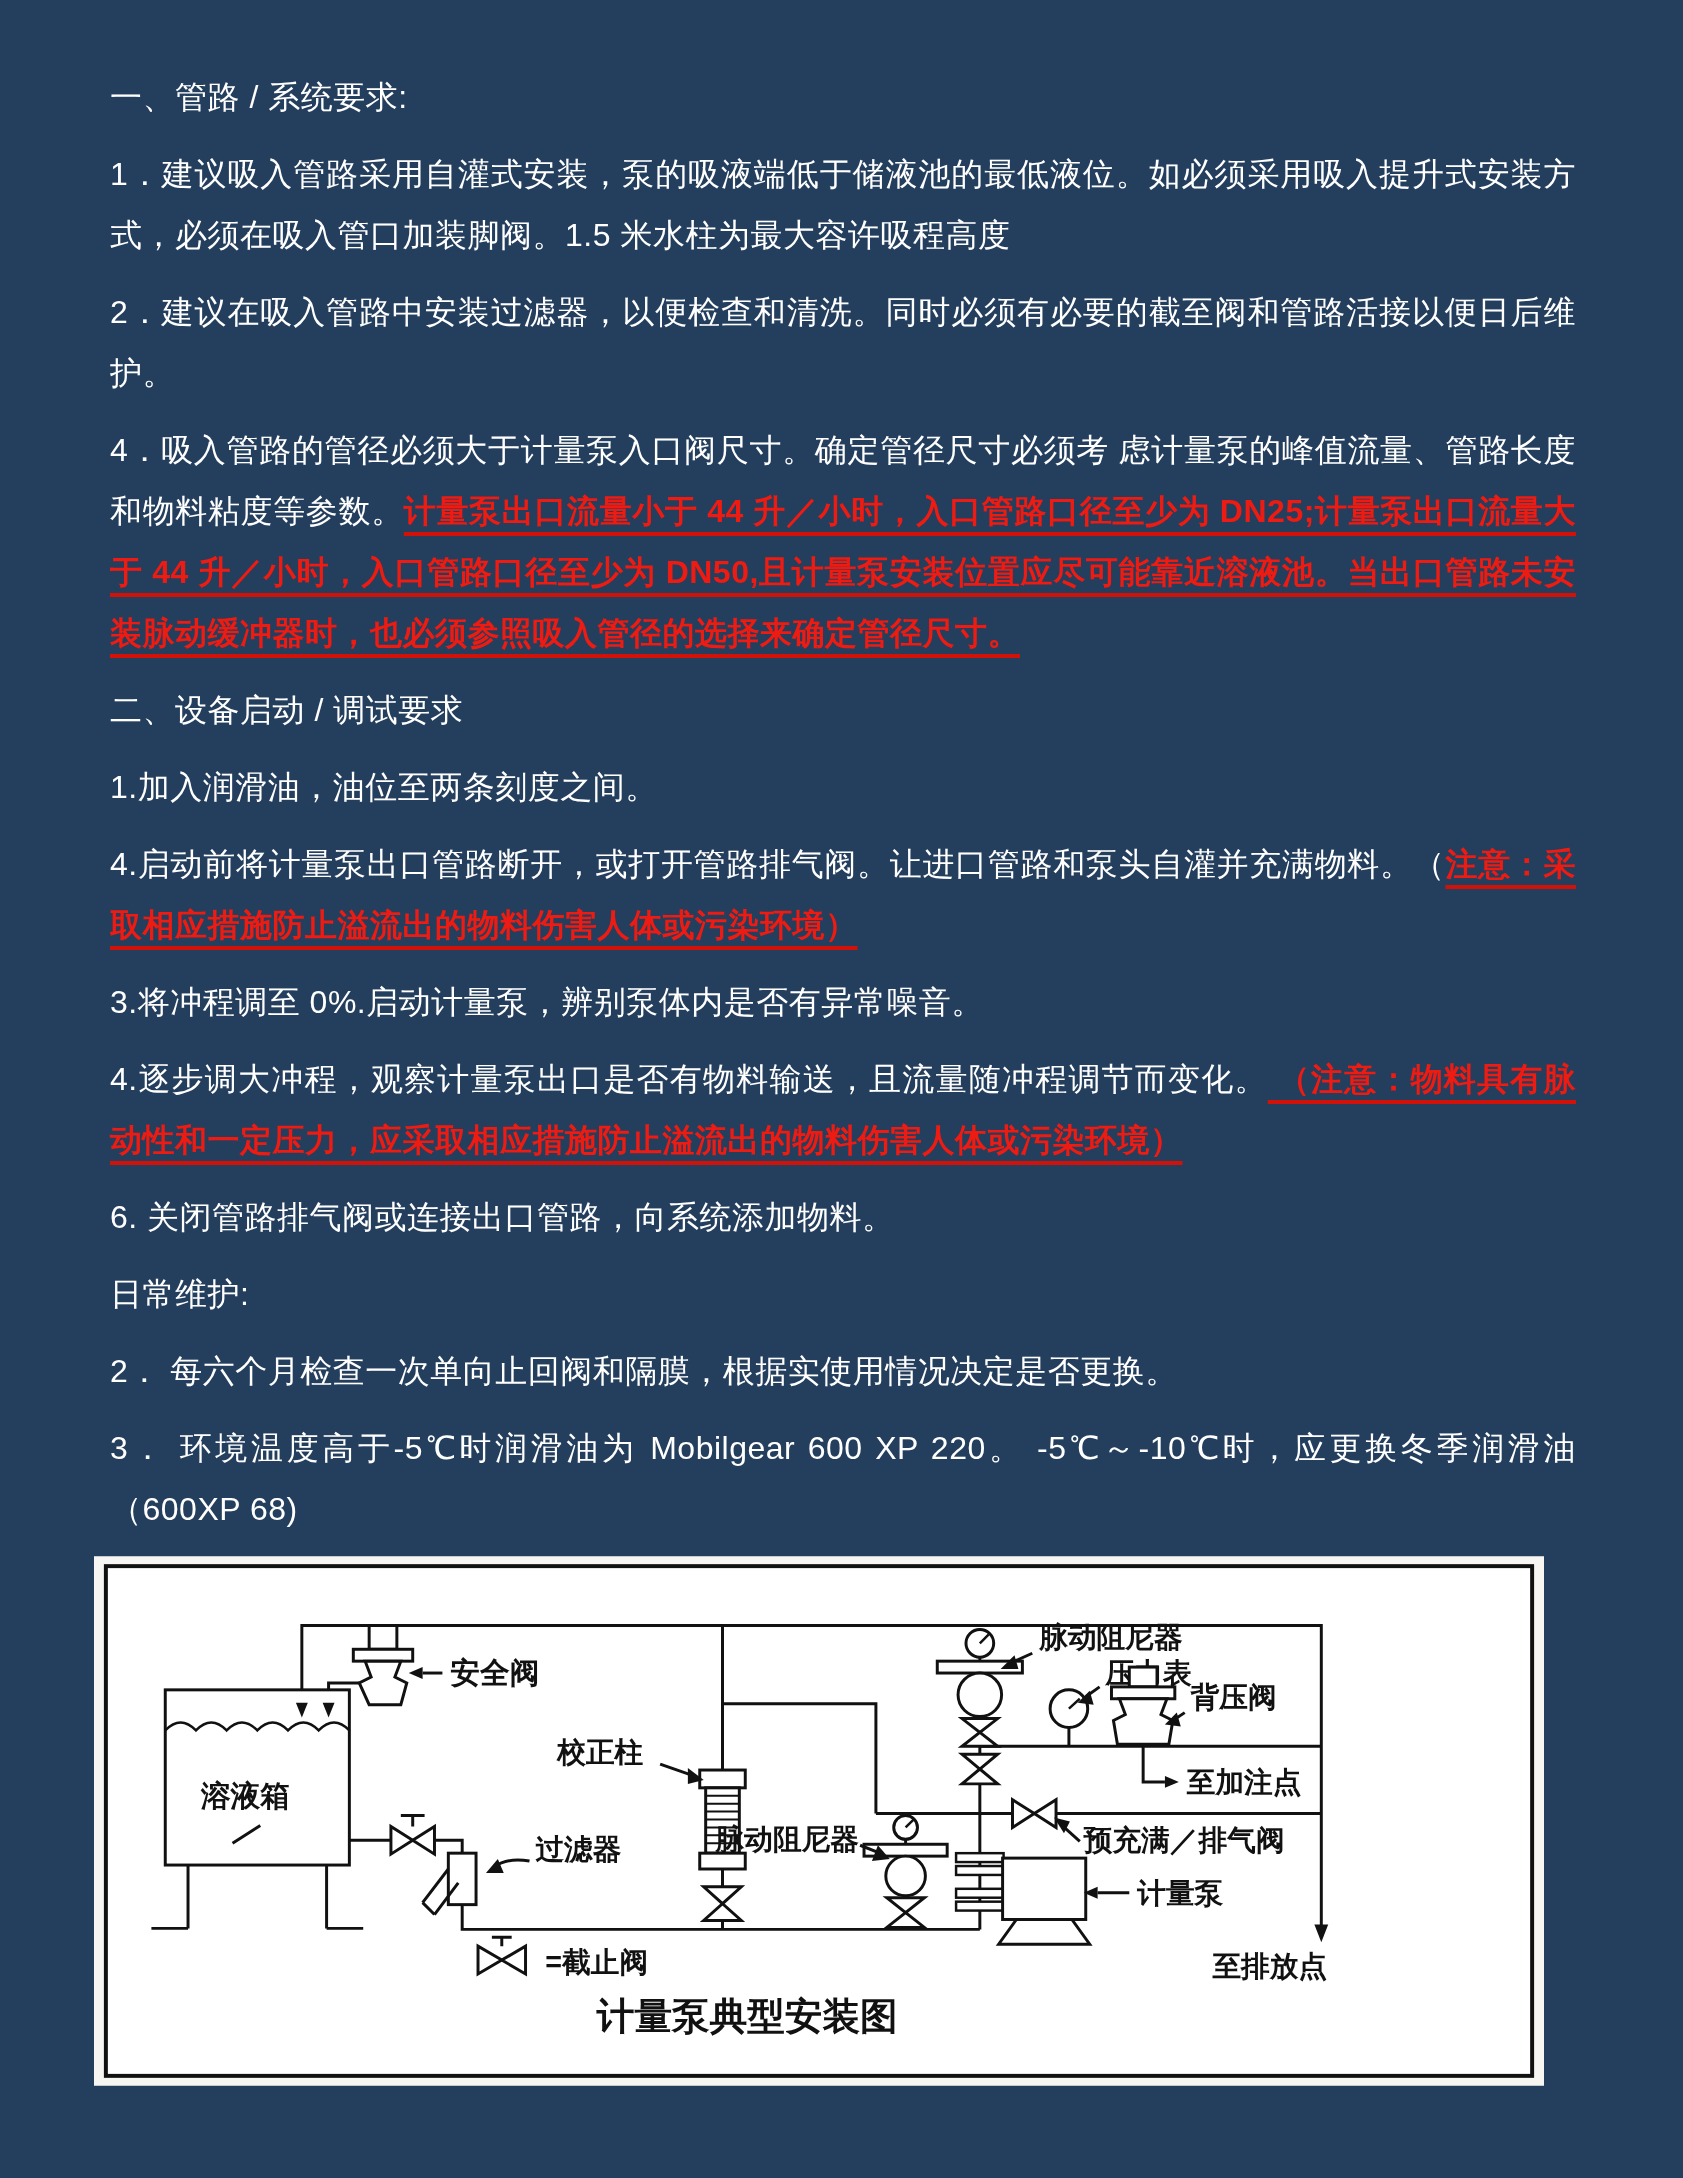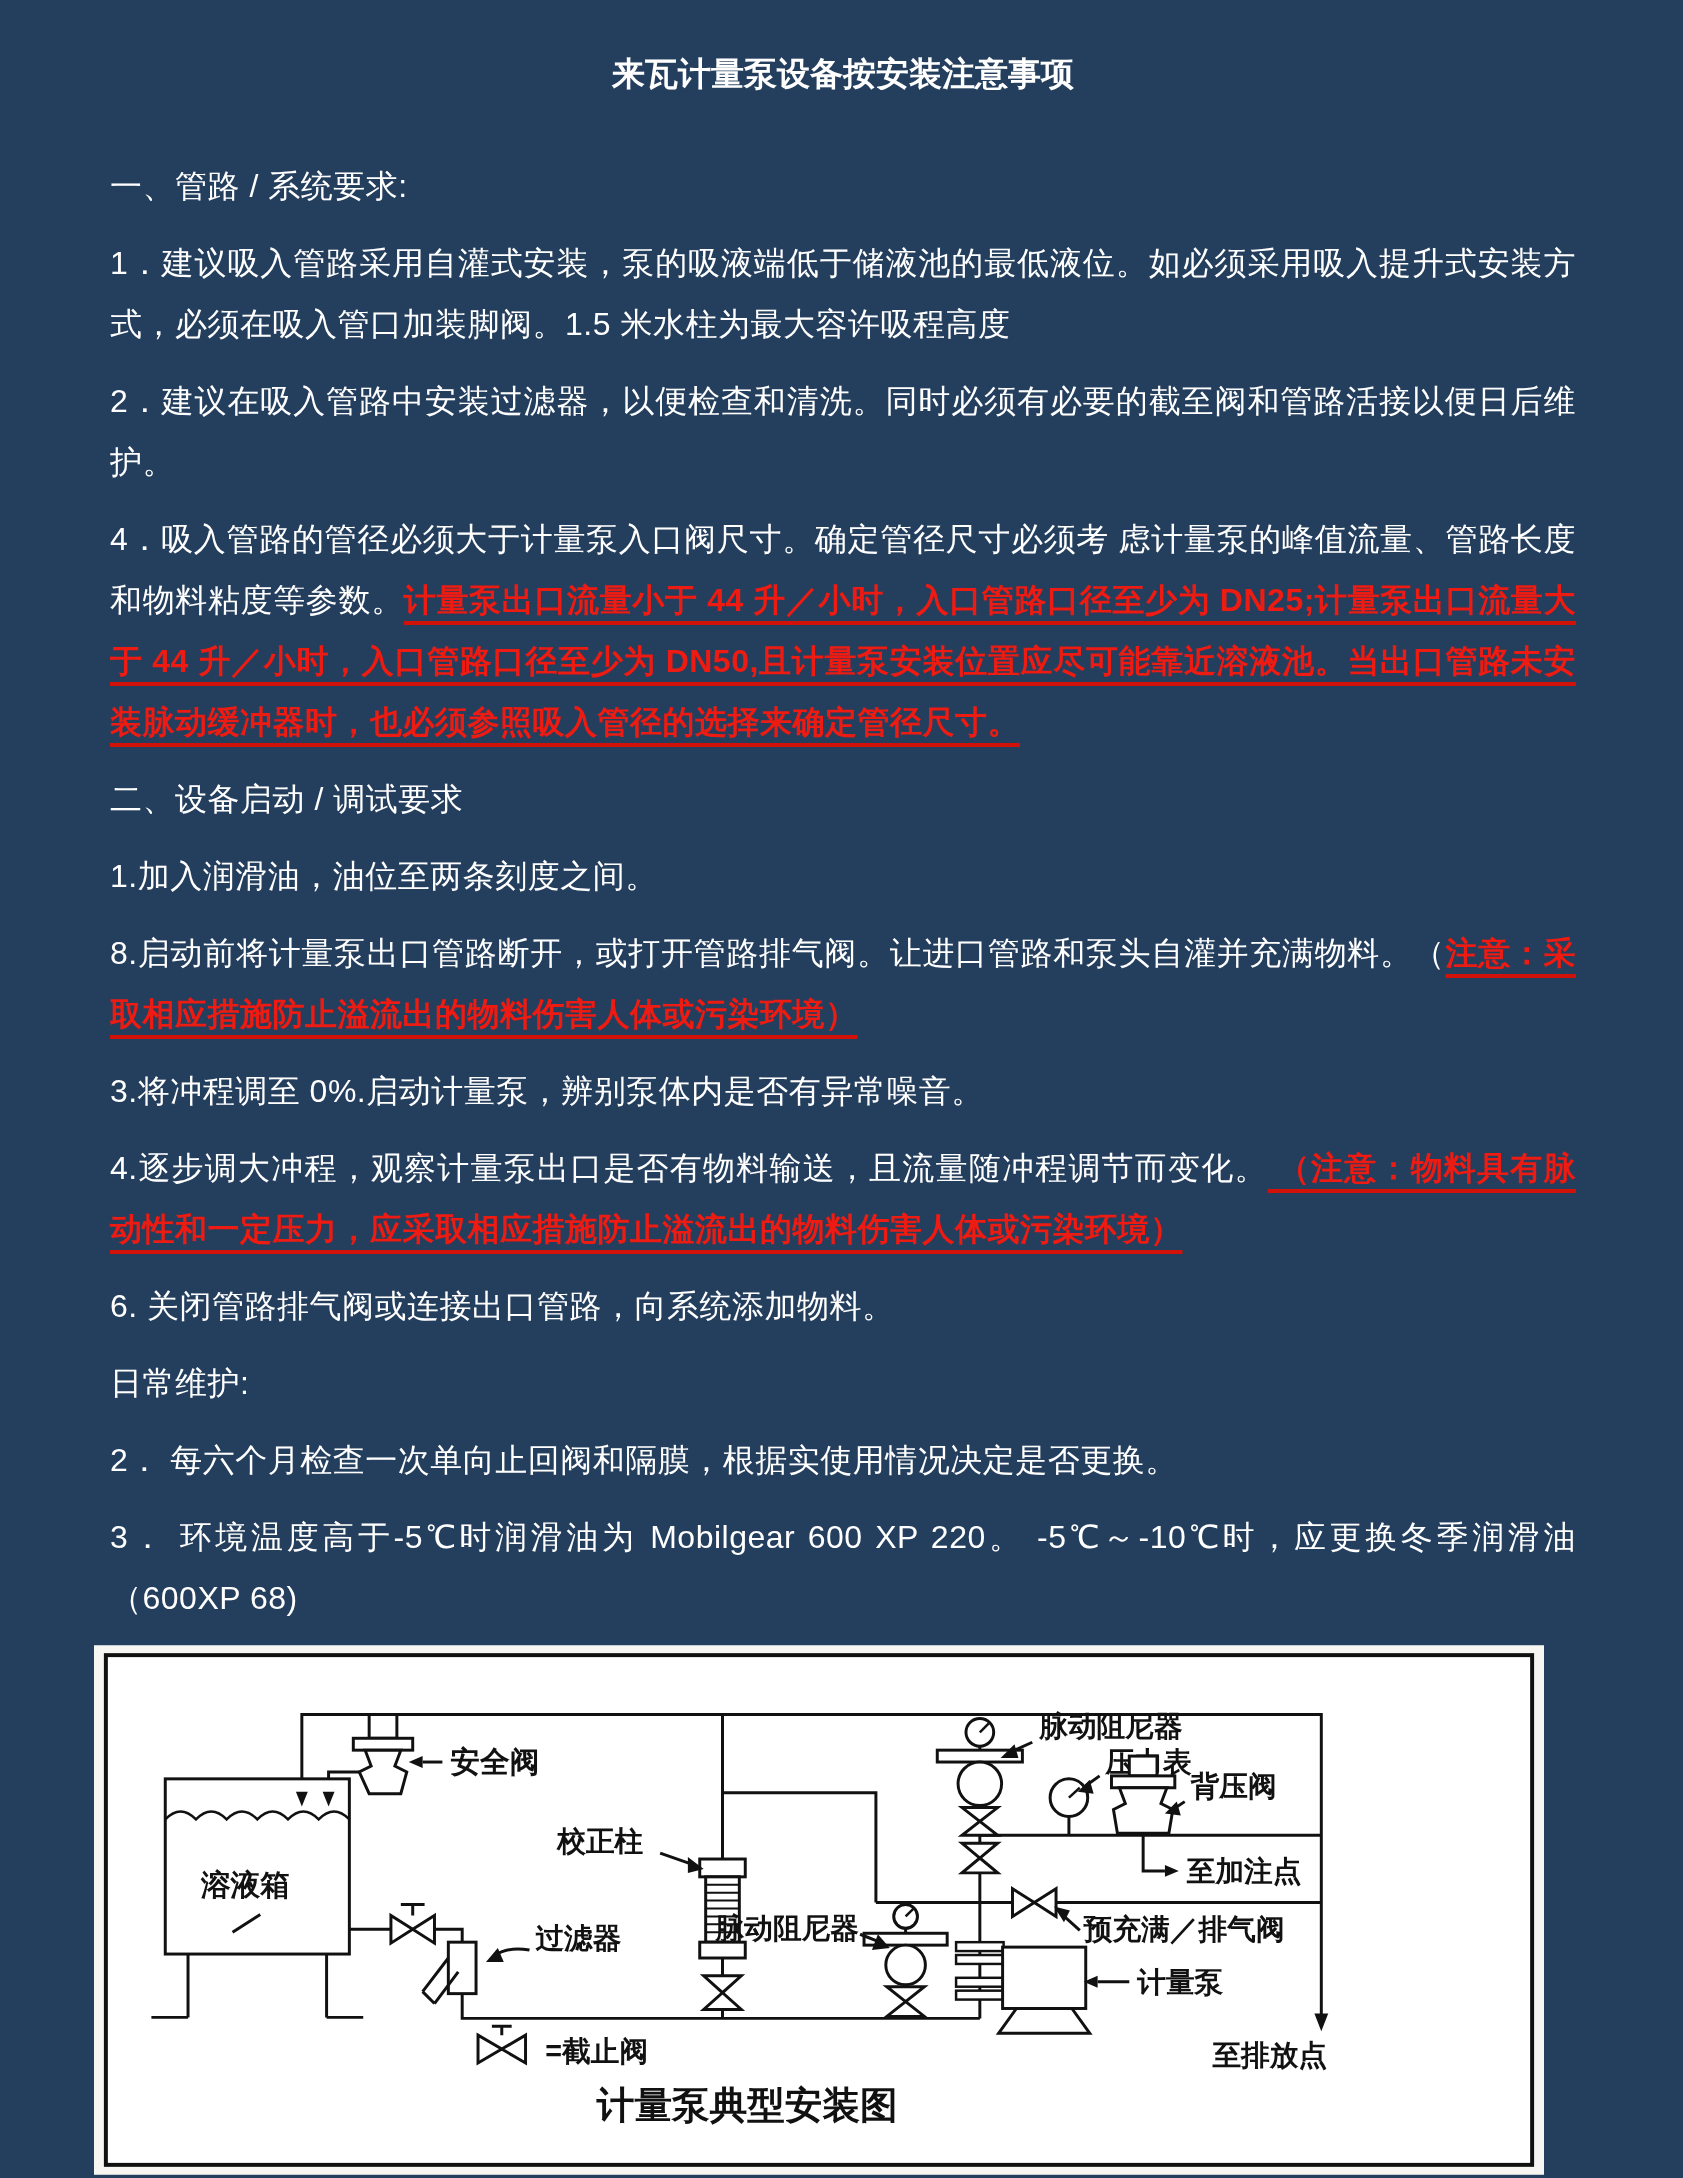--- a/index.html
+++ b/index.html
@@ -27,29 +27,28 @@
     text-underline-offset:10px;
     text-decoration-color:#d21108;
   }
   .diagram-box { width:1450px; height:530px; margin-top:10px; }
   svg text { font-family:"Liberation Sans", sans-serif; font-weight:bold; fill:#111111; }
 </style>
 </head>
 <body style="background: rgb(36, 62, 93);">
 
 <div class="doc">
-  <div class="title">来瓦计量泵设备按安装注意事项</div>
   <div class="body">
       <p><span class="normal">一、管路 / 系统要求:</span></p>
       <p><span class="normal">1．建议吸入管路采用自灌式安装，泵的吸液端低于储液池的最低液位。如必须采用吸入提升式安装方式，必须在吸入管口加装脚阀。1.5 米水柱为最大容许吸程高度</span></p>
       <p><span class="normal">2．建议在吸入管路中安装过滤器，以便检查和清洗。同时必须有必要的截至阀和管路活接以便日后维护。</span></p>
       <p><span class="normal">4．吸入管路的管径必须大于计量泵入口阀尺寸。确定管径尺寸必须考 虑计量泵的峰值流量、管路长度和物料粘度等参数。</span><span class="red">计量泵出口流量小于 44 升／小时，入口管路口径至少为 DN25;计量泵出口流量大于 44 升／小时，入口管路口径至少为 DN50,且计量泵安装位置应尽可能靠近溶液池。当出口管路未安装脉动缓冲器时，也必须参照吸入管径的选择来确定管径尺寸。 </span></p>
       <p><span class="normal">二、设备启动 / 调试要求</span></p>
       <p><span class="normal">1.加入润滑油，油位至两条刻度之间。</span></p>
-      <p><span class="normal">8.启动前将计量泵出口管路断开，或打开管路排气阀。让进口管路和泵头自灌并充满物料。（</span><span class="red">注意：采取相应措施防止溢流出的物料伤害人体或污染环境） </span></p>
+      <p><span class="normal">4.启动前将计量泵出口管路断开，或打开管路排气阀。让进口管路和泵头自灌并充满物料。（</span><span class="red">注意：采取相应措施防止溢流出的物料伤害人体或污染环境） </span></p>
       <p><span class="normal">3.将冲程调至 0%.启动计量泵，辨别泵体内是否有异常噪音。</span></p>
       <p><span class="normal">4.逐步调大冲程，观察计量泵出口是否有物料输送，且流量随冲程调节而变化。</span><span class="red"> （注意：物料具有脉动性和一定压力，应采取相应措施防止溢流出的物料伤害人体或污染环境） </span></p>
       <p><span class="normal">6. 关闭管路排气阀或连接出口管路，向系统添加物料。</span></p>
       <p><span class="normal">日常维护:</span></p>
       <p><span class="normal">2． 每六个月检查一次单向止回阀和隔膜，根据实使用情况决定是否更换。</span></p>
       <p><span class="normal">3． 环境温度高于-5℃时润滑油为 Mobilgear 600 XP 220。 -5℃～-10℃时，应更换冬季润滑油（600XP 68)</span></p>
     </div>
 
   <div class="diagram-box">
     <svg width="1450" height="530" viewBox="0 0 1465 535">

